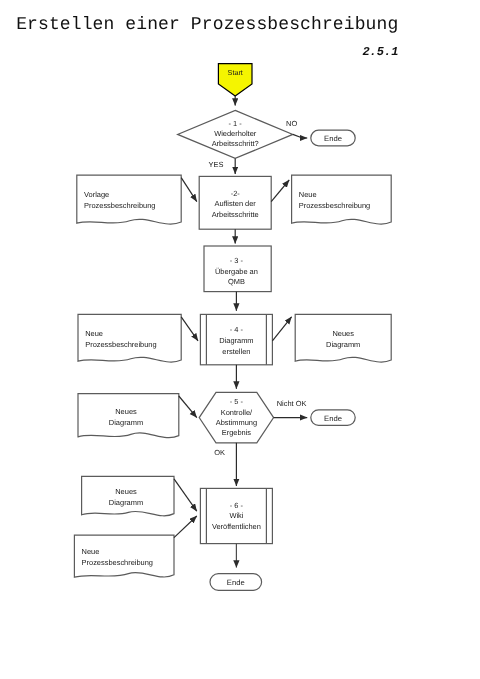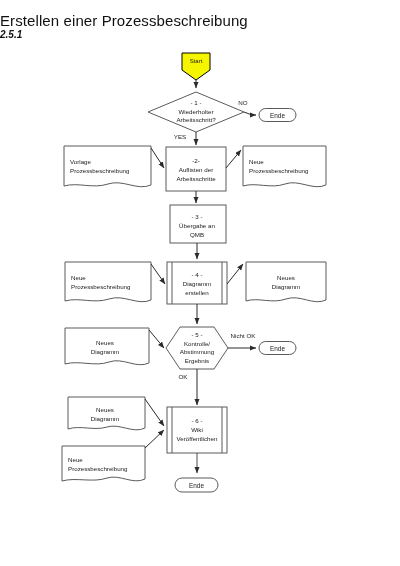--- a/index.html
+++ b/index.html
@@ -2,23 +2,23 @@
 <html><head>
 <meta charset="utf-8">
 <style>
   html,body{margin:0;padding:0;}
   body{
     width:400px;height:566px;background:#ffffff;overflow:hidden;
     font-family:"Liberation Sans", sans-serif;
     color:#000;
   }
   #page{position:relative;width:400px;height:566px;background:#fff;}
-  #title-block{position:absolute;left:0;top:12px;width:332px;text-align:left;}
+  #title-block{position:absolute;left:0;top:12px;width:332px;text-align:right;font-family:Liberation Mono, monospace;}
   #doc-title{font-size:15px;font-weight:400;letter-spacing:.1px;color:#111;}
-  #doc-subtitle{font-size:10px;font-style:italic;font-weight:700;color:#111;margin-top:0;}
+  #doc-subtitle{font-size:10px;font-style:italic;font-weight:700;color:#111;margin-top:10px;}
   svg#flow{position:absolute;left:0;top:0;width:400px;height:566px;}
   svg#flow text{font-family:"Liberation Sans", sans-serif;fill:#1a1a1a;}
   .shape{fill:#ffffff;stroke:#5b5b5b;stroke-width:1;}
   .shape-start{fill:#f5f500;stroke:#000000;stroke-width:1;}
   .conn{stroke:#4d4d4d;stroke-width:1;fill:none;}
   .conn-dark{stroke:#2b2b2b;stroke-width:1;fill:none;}
   .nodetext{font-size:6.2px;text-anchor:middle;}
   .nodetext-left{font-size:6.2px;text-anchor:start;}
   .edgelabel{font-size:6.2px;text-anchor:middle;}
   .starttext{font-size:6px;text-anchor:middle;fill:#111;}

